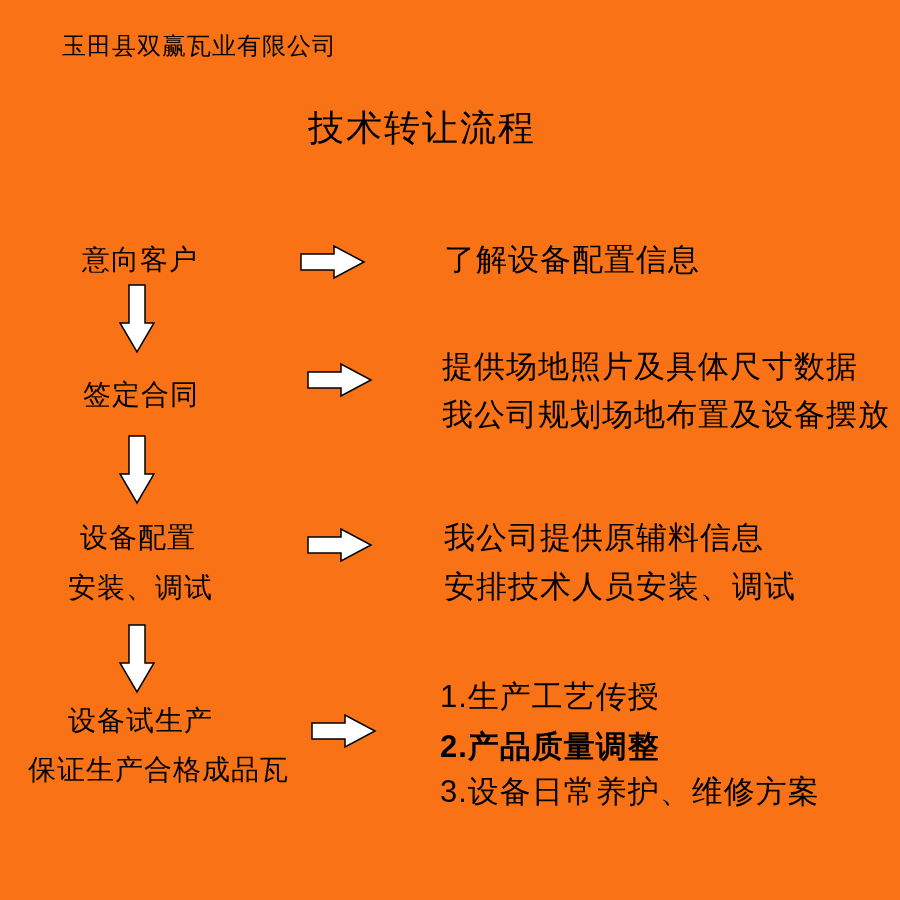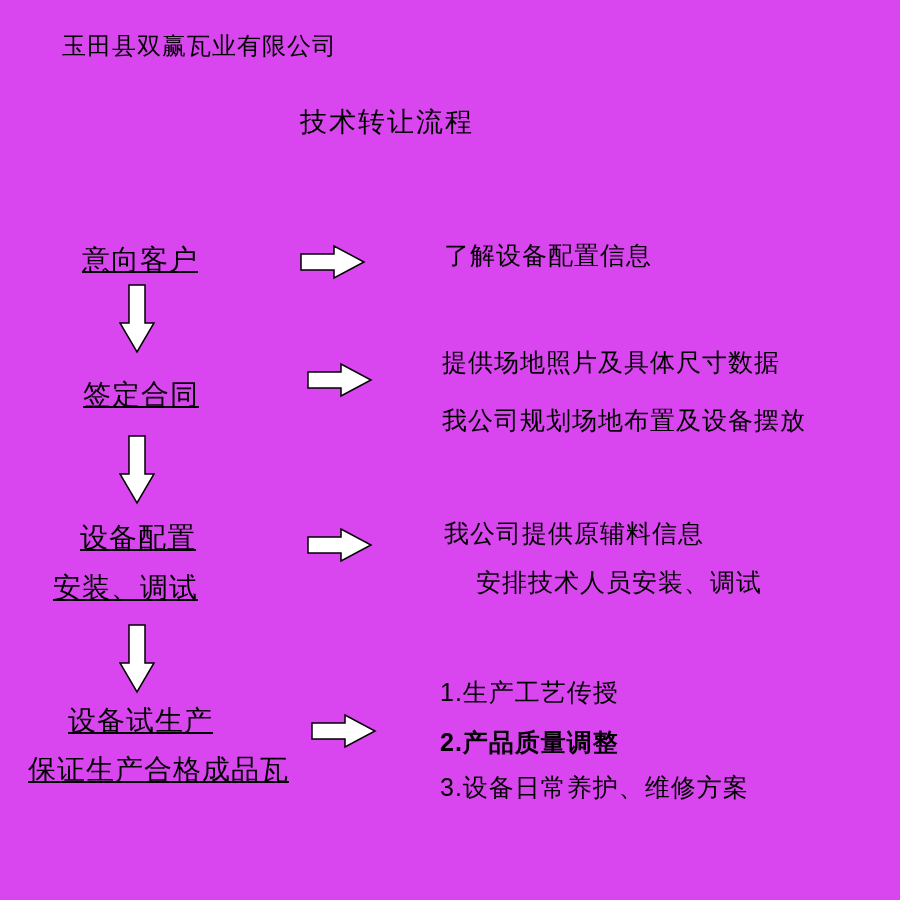--- a/index.html
+++ b/index.html
@@ -4,61 +4,60 @@
 <style>
   html, body {
     margin: 0;
     padding: 0;
     background: #ffffff;
   }
   .page {
     position: relative;
     width: 900px;
     height: 900px;
-    background: #d946ef;
+    background: #f97316;
     overflow: hidden;
     font-family: "Liberation Sans", "DejaVu Sans", sans-serif;
     color: #000000;
   }
   .abs { position: absolute; white-space: nowrap; }
   .company {
     left: 62px; top: 30px;
     font-size: 24px;
     letter-spacing: 1px;
   }
   .title {
-    left: 300px; top: 104px;
-    font-size: 27px;
+    left: 308px; top: 104px;
+    font-size: 36px;
     letter-spacing: 2px;
   }
   .step-label {
     font-size: 28px;
     letter-spacing: 1px;
-    text-decoration: underline;
   }
   .detail-line {
-    font-size: 25px;
+    font-size: 31px;
     letter-spacing: 1px;
   }
   .arrow-svg { position: absolute; display: block; }
 </style>
 </head>
 <body>
 
 <div class="page">
 
   <div class="abs company">玉田县双赢瓦业有限公司</div>
   <div class="abs title">技术转让流程</div>
 
   <div class="abs step-label" style="left:82px; top:241px;">意向客户</div>
 
   <div class="abs step-label" style="left:80px; top:519px;">设备配置</div>
 
   <div class="abs step-label" style="left:83px; top:376px;">签定合同</div>
-  <div class="abs step-label" style="left:53px; top:569px;text-align:right;">安装、调试</div>
+  <div class="abs step-label" style="left:68px; top:569px;text-align:right;">安装、调试</div>
 
   <div class="abs step-label" style="left:28px; top:751px;">保证生产合格成品瓦</div>
   <div class="abs step-label" style="left:68px; top:702px;">设备试生产</div>
 
   <svg class="arrow-svg" style="left:119px; top:284px;" width="36" height="70" viewBox="0 0 36 70">
     <polygon points="10,1 26,1 26,39 35,39 18,68 1,39 10,39" fill="#ffffff" stroke="#000000" stroke-width="1.5"></polygon>
   </svg>
   <svg class="arrow-svg" style="left:119px; top:435px;" width="36" height="70" viewBox="0 0 36 70">
     <polygon points="10,1 26,1 26,39 35,39 18,68 1,39 10,39" fill="#ffffff" stroke="#000000" stroke-width="1.5"></polygon>
   </svg>
@@ -75,22 +74,22 @@
   <svg class="arrow-svg" style="left:307px; top:527px;" width="66" height="36" viewBox="0 0 66 36">
     <polygon points="1,10 34,10 34,2 64,18 34,34 34,26 1,26" fill="#ffffff" stroke="#000000" stroke-width="1.5"></polygon>
   </svg>
   <svg class="arrow-svg" style="left:311px; top:713px;" width="66" height="36" viewBox="0 0 66 36">
     <polygon points="1,10 34,10 34,2 64,18 34,34 34,26 1,26" fill="#ffffff" stroke="#000000" stroke-width="1.5"></polygon>
   </svg>
 
   <div class="abs detail-line" style="left:444px; top:239px;">了解设备配置信息</div>
 
   <div class="abs detail-line" style="left:442px; top:346px;">提供场地照片及具体尺寸数据</div>
-  <div class="abs detail-line" style="left:442px; top:404px;">我公司规划场地布置及设备摆放</div>
+  <div class="abs detail-line" style="left:442px; top:394px;">我公司规划场地布置及设备摆放</div>
 
   <div class="abs detail-line" style="left:444px; top:517px;">我公司提供原辅料信息</div>
-  <div class="abs detail-line" style="left:444px; top:566px;margin-left:32px;">安排技术人员安装、调试</div>
+  <div class="abs detail-line" style="left:444px; top:566px;">安排技术人员安装、调试</div>
 
   <div class="abs detail-line" style="left:440px; top:676px;">1.生产工艺传授</div>
   <div class="abs detail-line" style="left:440px; top:726px;font-weight:bold;">2.产品质量调整</div>
   <div class="abs detail-line" style="left:440px; top:771px;">3.设备日常养护、维修方案</div>
 
 </div>
 
 </body></html>

